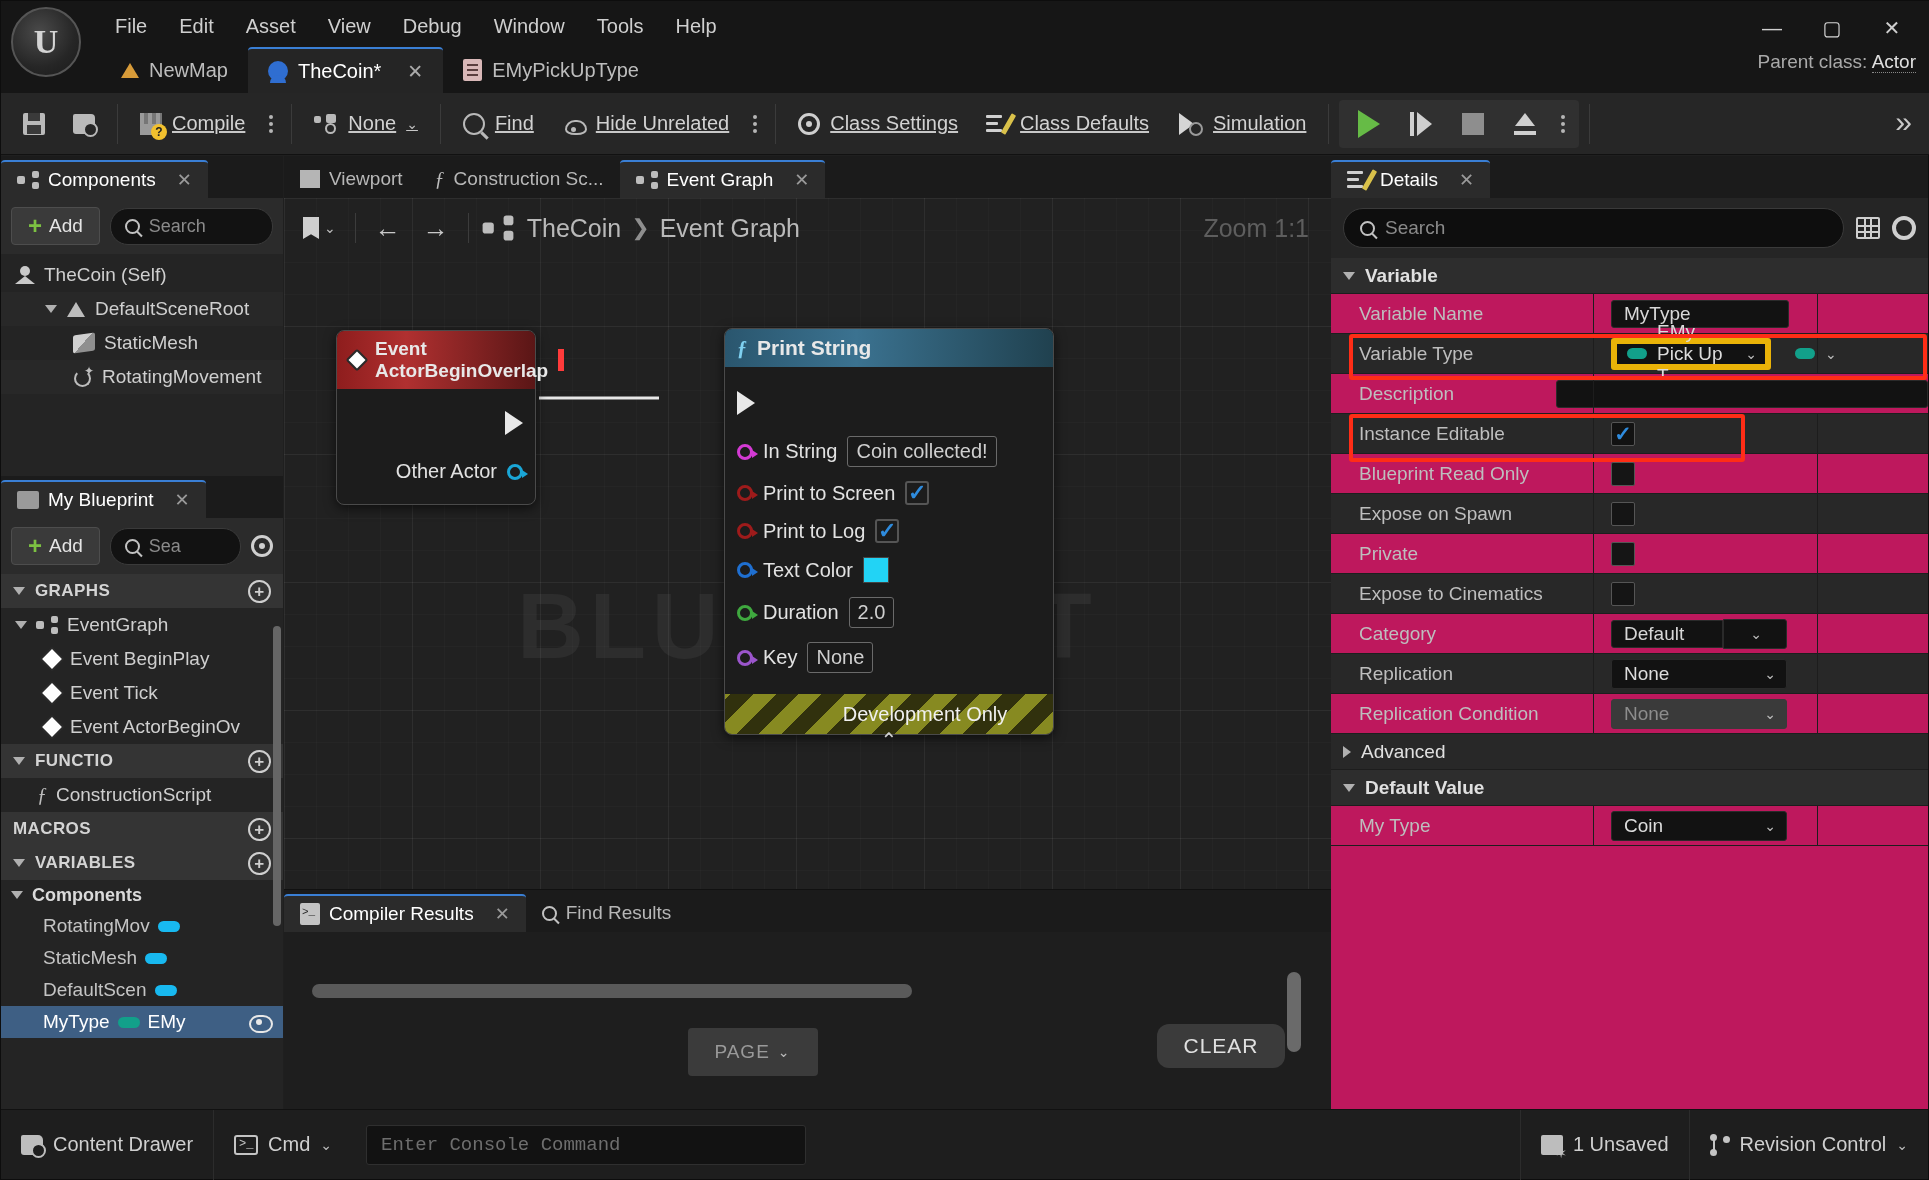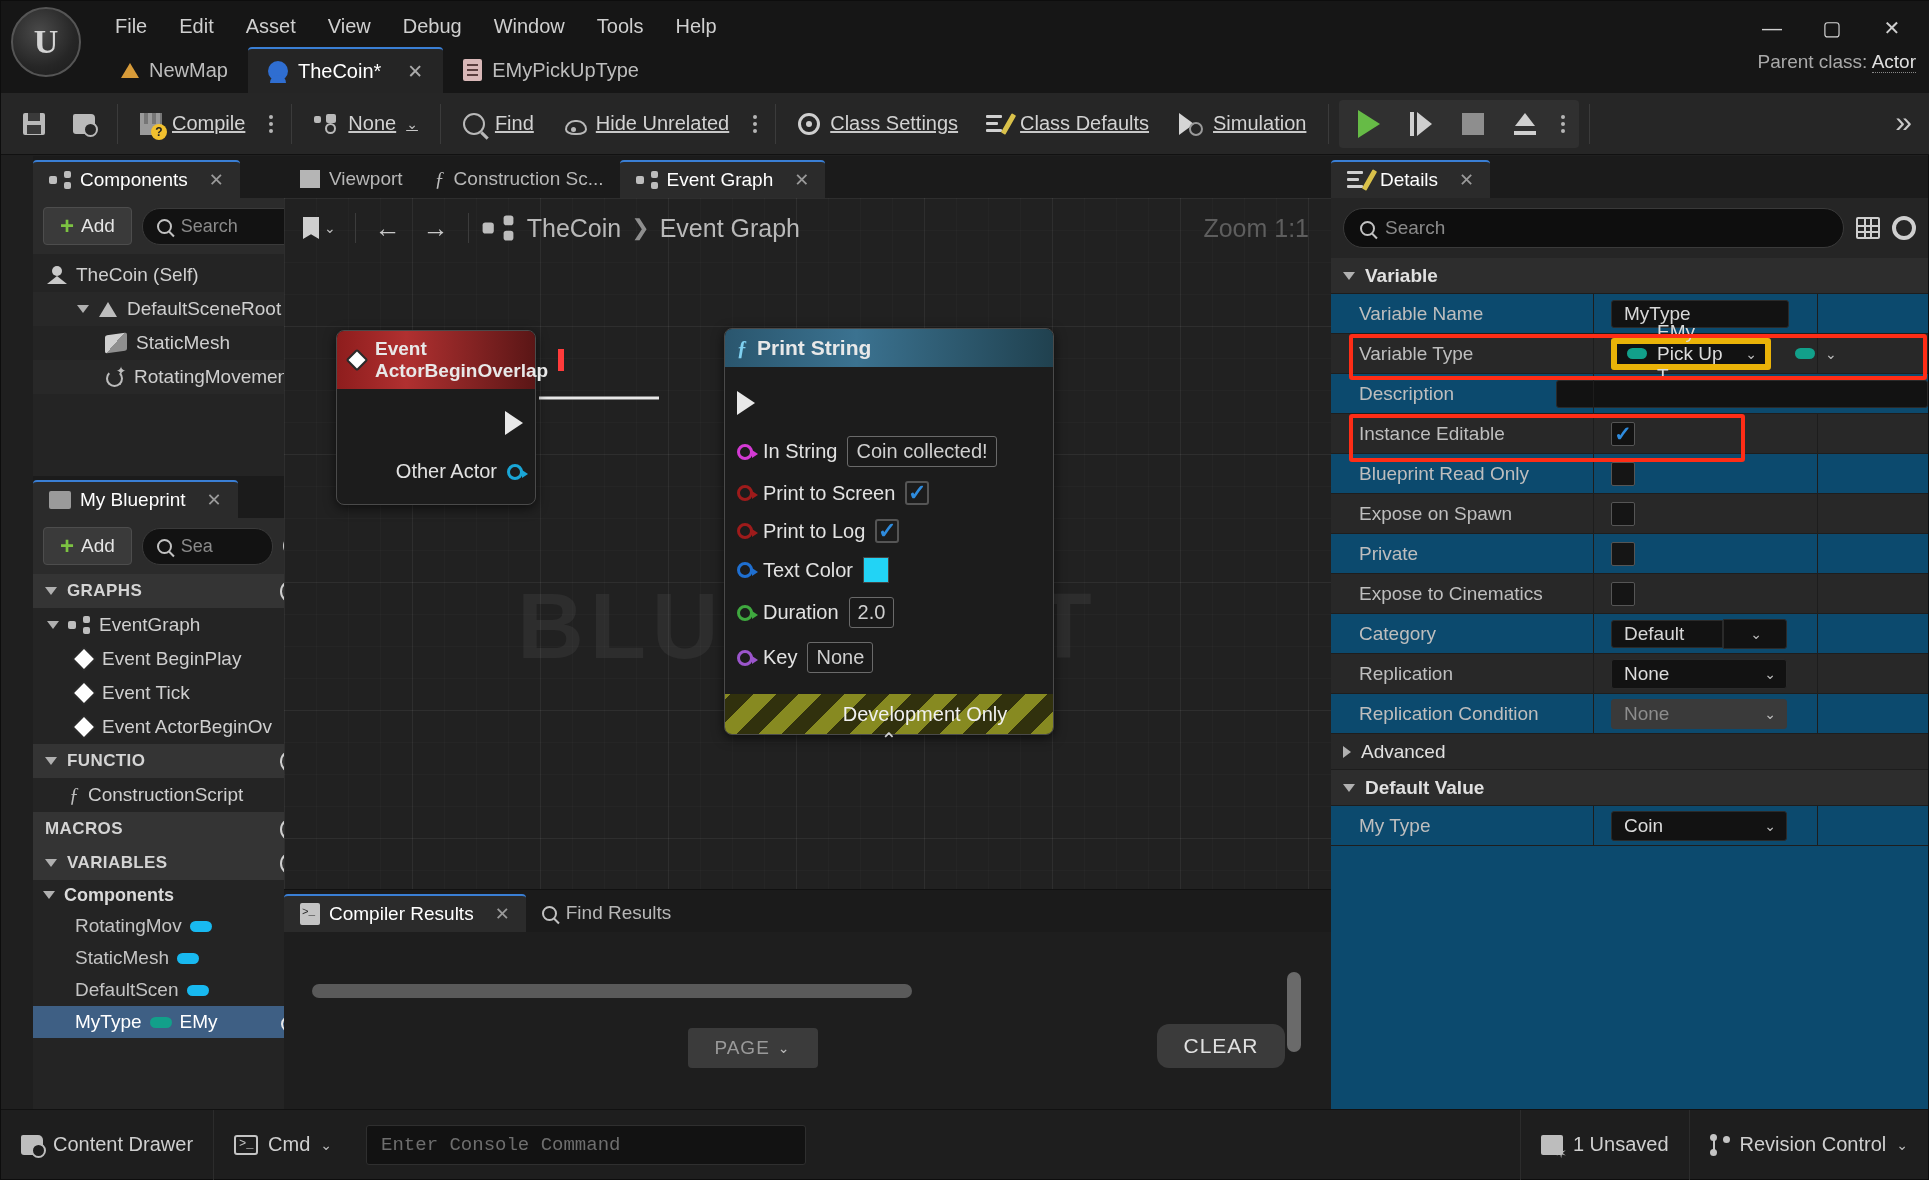--- a/index.html
+++ b/index.html
@@ -135,21 +135,21 @@
   .panel-tabbar { display:flex; align-items:flex-end; height:42px; background:#1b1b1b; }
   .ptab {
     display:flex; align-items:center; gap:9px; height:38px; padding: 0 16px;
     font-size:19px; color:#b7b7b7; cursor:pointer;
   }
   .ptab.active { background:#2b2b2b; color:#fff; border-top:2px solid #3a7fd5;
     border-top-left-radius:4px; border-top-right-radius:4px; }
   .ptab .tclose { margin-left:12px; color:#9a9a9a; font-size:18px; }
 
   
-  .leftcol { position:absolute; left:0; top:155px; width:282px; bottom:70px; background:#242424;margin-left:32px; }
+  .leftcol { position:absolute; left:0; top:155px; width:282px; bottom:70px; background:#242424; }
 
   .comp-panel { position:absolute; left:0; top:0; width:282px; height:320px; background:#242424; }
   .searchrow { display:flex; align-items:center; gap:10px; padding: 9px 10px; background:#2b2b2b; }
   .btn-add {
     display:flex; align-items:center; gap:7px;
     background:#3a3a3a; border:1px solid #4d4d4d; border-radius:4px;
     padding: 7px 16px; font-size:19px; color:#e4e4e4; cursor:pointer;
   }
   .btn-add .plus { color:#7cc242; font-size:24px; line-height:18px; font-weight:bold; }
   .searchbox {
@@ -265,29 +265,29 @@
     background: repeating-linear-gradient(-45deg,#878a21 0px,#878a21 16px,#31310d 16px,#31310d 32px);
     border-bottom-left-radius:7px;border-bottom-right-radius:7px;
   }
   .collapse-car { position:absolute; left:50%; bottom:-18px; transform:translateX(-50%); color:#d0d0d0; font-size:20px;}
 
   
   .bottompanel { position:absolute; left:0; right:0; bottom:0; height:220px; background:#232323; border-top:1px solid #111;}
   .cr-body { position:absolute; left:0;top:42px;right:0;bottom:0; background:#1e1e1e; }
   .cr-scroll { position:absolute; left:28px; top:52px; width:600px; height:14px; background:#5a5a5a; border-radius:7px;}
   .cr-vscroll { position:absolute; right:30px; top:40px; width:14px; height:80px; background:#6a6a6a; border-radius:7px;}
-  .cr-page { position:absolute; left:calc(50% - 120px); top:96px; width:130px;height:40px;
+  .cr-page { position:absolute; left:calc(50% - 120px); top:96px; width:130px;height:48px;
     background:#3b3b3b;border-radius:4px;display:flex;align-items:center;justify-content:center;gap:8px;
     font-size:19px;color:#9a9a9a;cursor:pointer;letter-spacing:1px;}
   .cr-clear { position:absolute; right:46px; top:92px; width:128px;height:44px;
     background:#3b3b3b;border-radius:12px;display:flex;align-items:center;justify-content:center;
     font-size:21px;color:#e0e0e0;cursor:pointer;letter-spacing:1px;}
 
   
-  .detailscol { position:absolute; right:0; top:155px; width:597px; bottom:70px; background:#0c4a6e; }
+  .detailscol { position:absolute; right:0; top:155px; width:597px; bottom:70px; background:#be185d; }
   .det-search { display:flex;align-items:center;gap:12px;padding:10px 12px;background:#252525;}
   .det-searchbox { display:flex;align-items:center;gap:10px;flex:1;background:#0e0e0e;border:1px solid #3a3a3a;
     border-radius:20px;padding:8px 16px;font-size:19px;color:#8a8a8a;}
   .det-ic { width:26px;height:26px;cursor:pointer;}
   .i-grid { width:24px;height:22px;border:2px solid #cfcfcf;border-radius:2px;position:relative;}
   .i-grid::before{content:'';position:absolute;left:0;top:6px;width:20px;height:2px;background:#cfcfcf;box-shadow:0 6px 0 #cfcfcf;}
   .i-grid::after{content:'';position:absolute;left:6px;top:0;width:2px;height:18px;background:#cfcfcf;box-shadow:6px 0 0 #cfcfcf;}
   .i-gear2 { width:24px;height:24px;border:4px solid #cfcfcf;border-radius:50%;}
 
   .cat-hdr { display:flex;align-items:center;gap:10px;height:36px;padding-left:12px;

